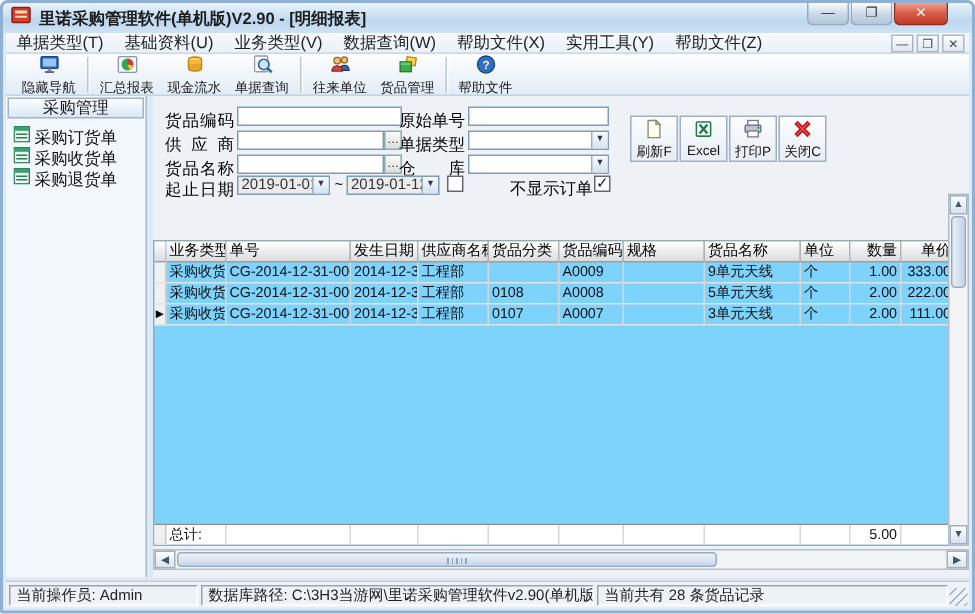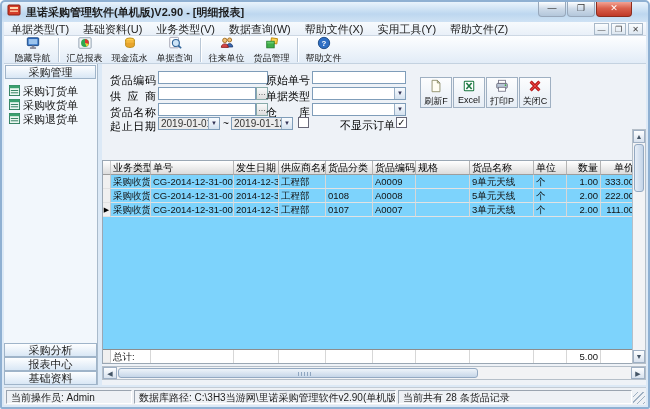--- a/index.html
+++ b/index.html
@@ -228,25 +228,20 @@
         </div>
         <div class="sitem">
           <span><svg viewBox="0 0 12 12" width="11" height="11">
               <rect x="0.5" y="0.5" width="11" height="11" fill="#eaf6f0" stroke="#2a7a5a"></rect>
               <rect x="0.5" y="0.5" width="11" height="3" fill="#3aa06e"></rect>
               <line x1="2" y1="6" x2="10" y2="6" stroke="#2a7a5a"></line>
               <line x1="2" y1="8.5" x2="10" y2="8.5" stroke="#2a7a5a"></line>
             </svg></span>
           <span>采购退货单</span>
         </div>
-      </div>
-    <div id="sidetabs">
-        <div class="sidetab">采购分析</div>
-        <div class="sidetab">报表中心</div>
-        <div class="sidetab">基础资料</div>
       </div>
   </div>
 
   <div id="content">
 
     <div class="flabel" style="left:8px;top:9px;">货品编码</div>
     <div class="fin" style="left:56px;top:7px;width:110px;"></div>
     <div class="flabel" style="left:164px;top:9px;width:44px;">原始单号</div>
     <div class="fin" style="left:210px;top:7px;width:94px;"></div>
 

